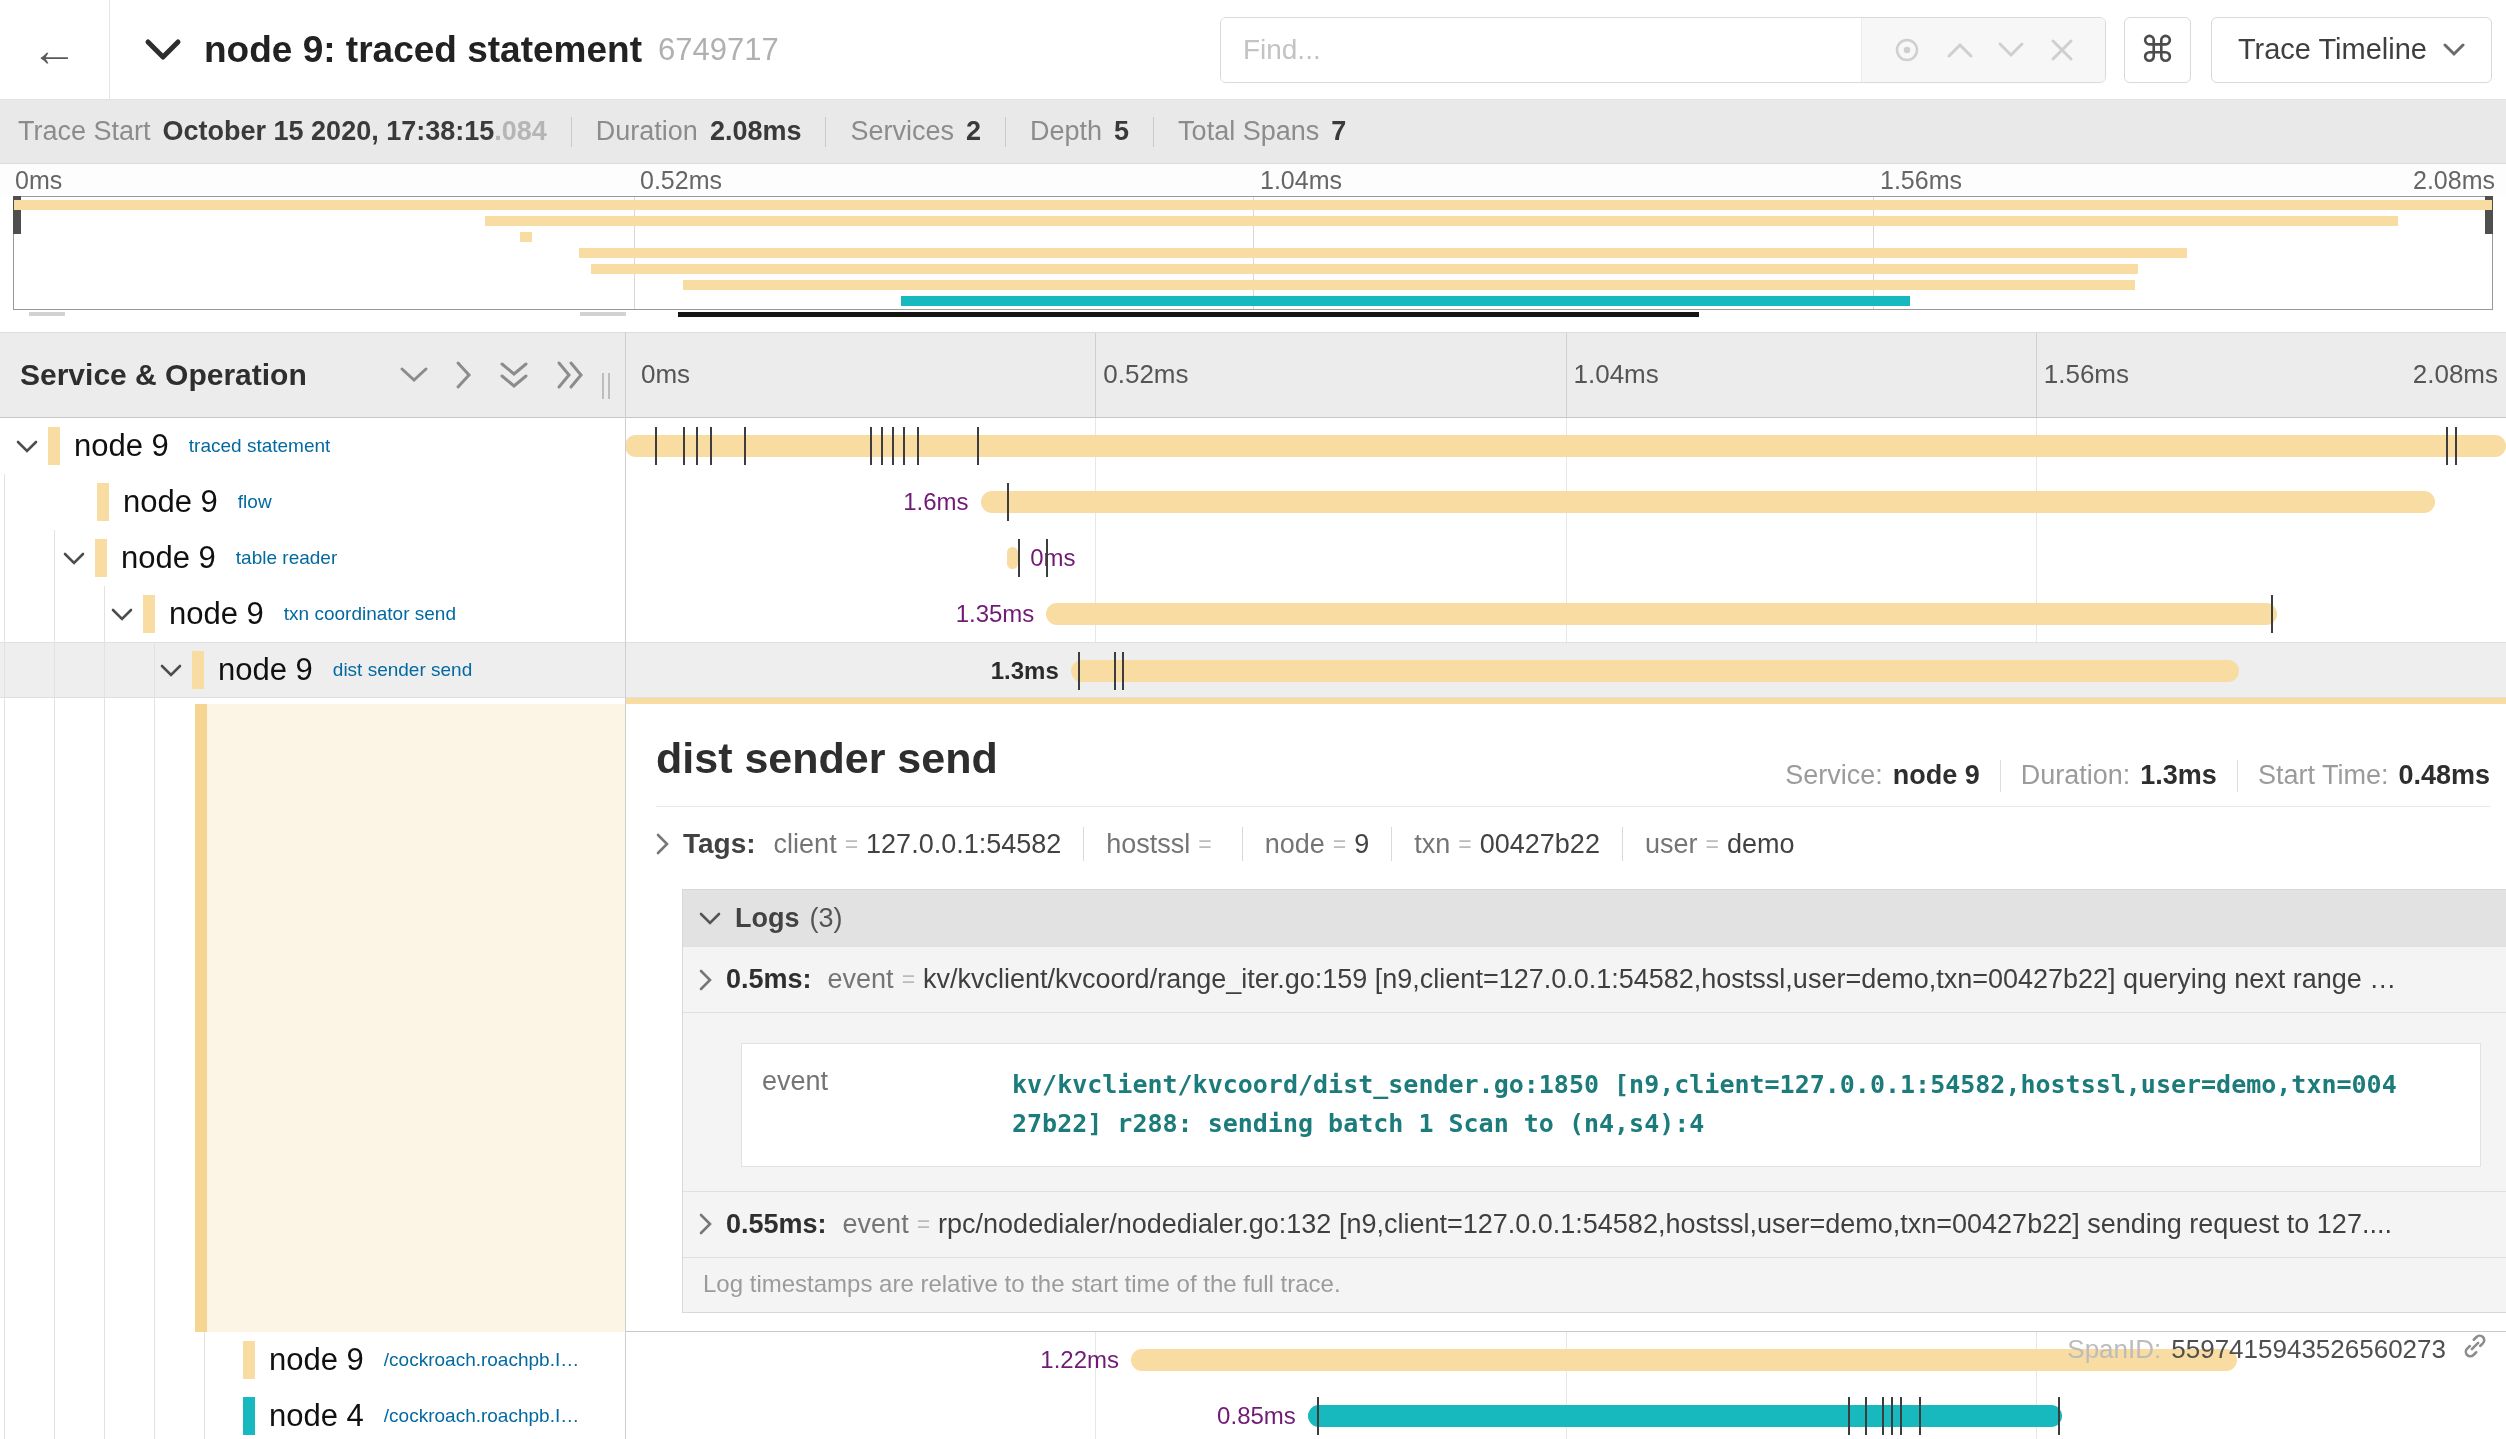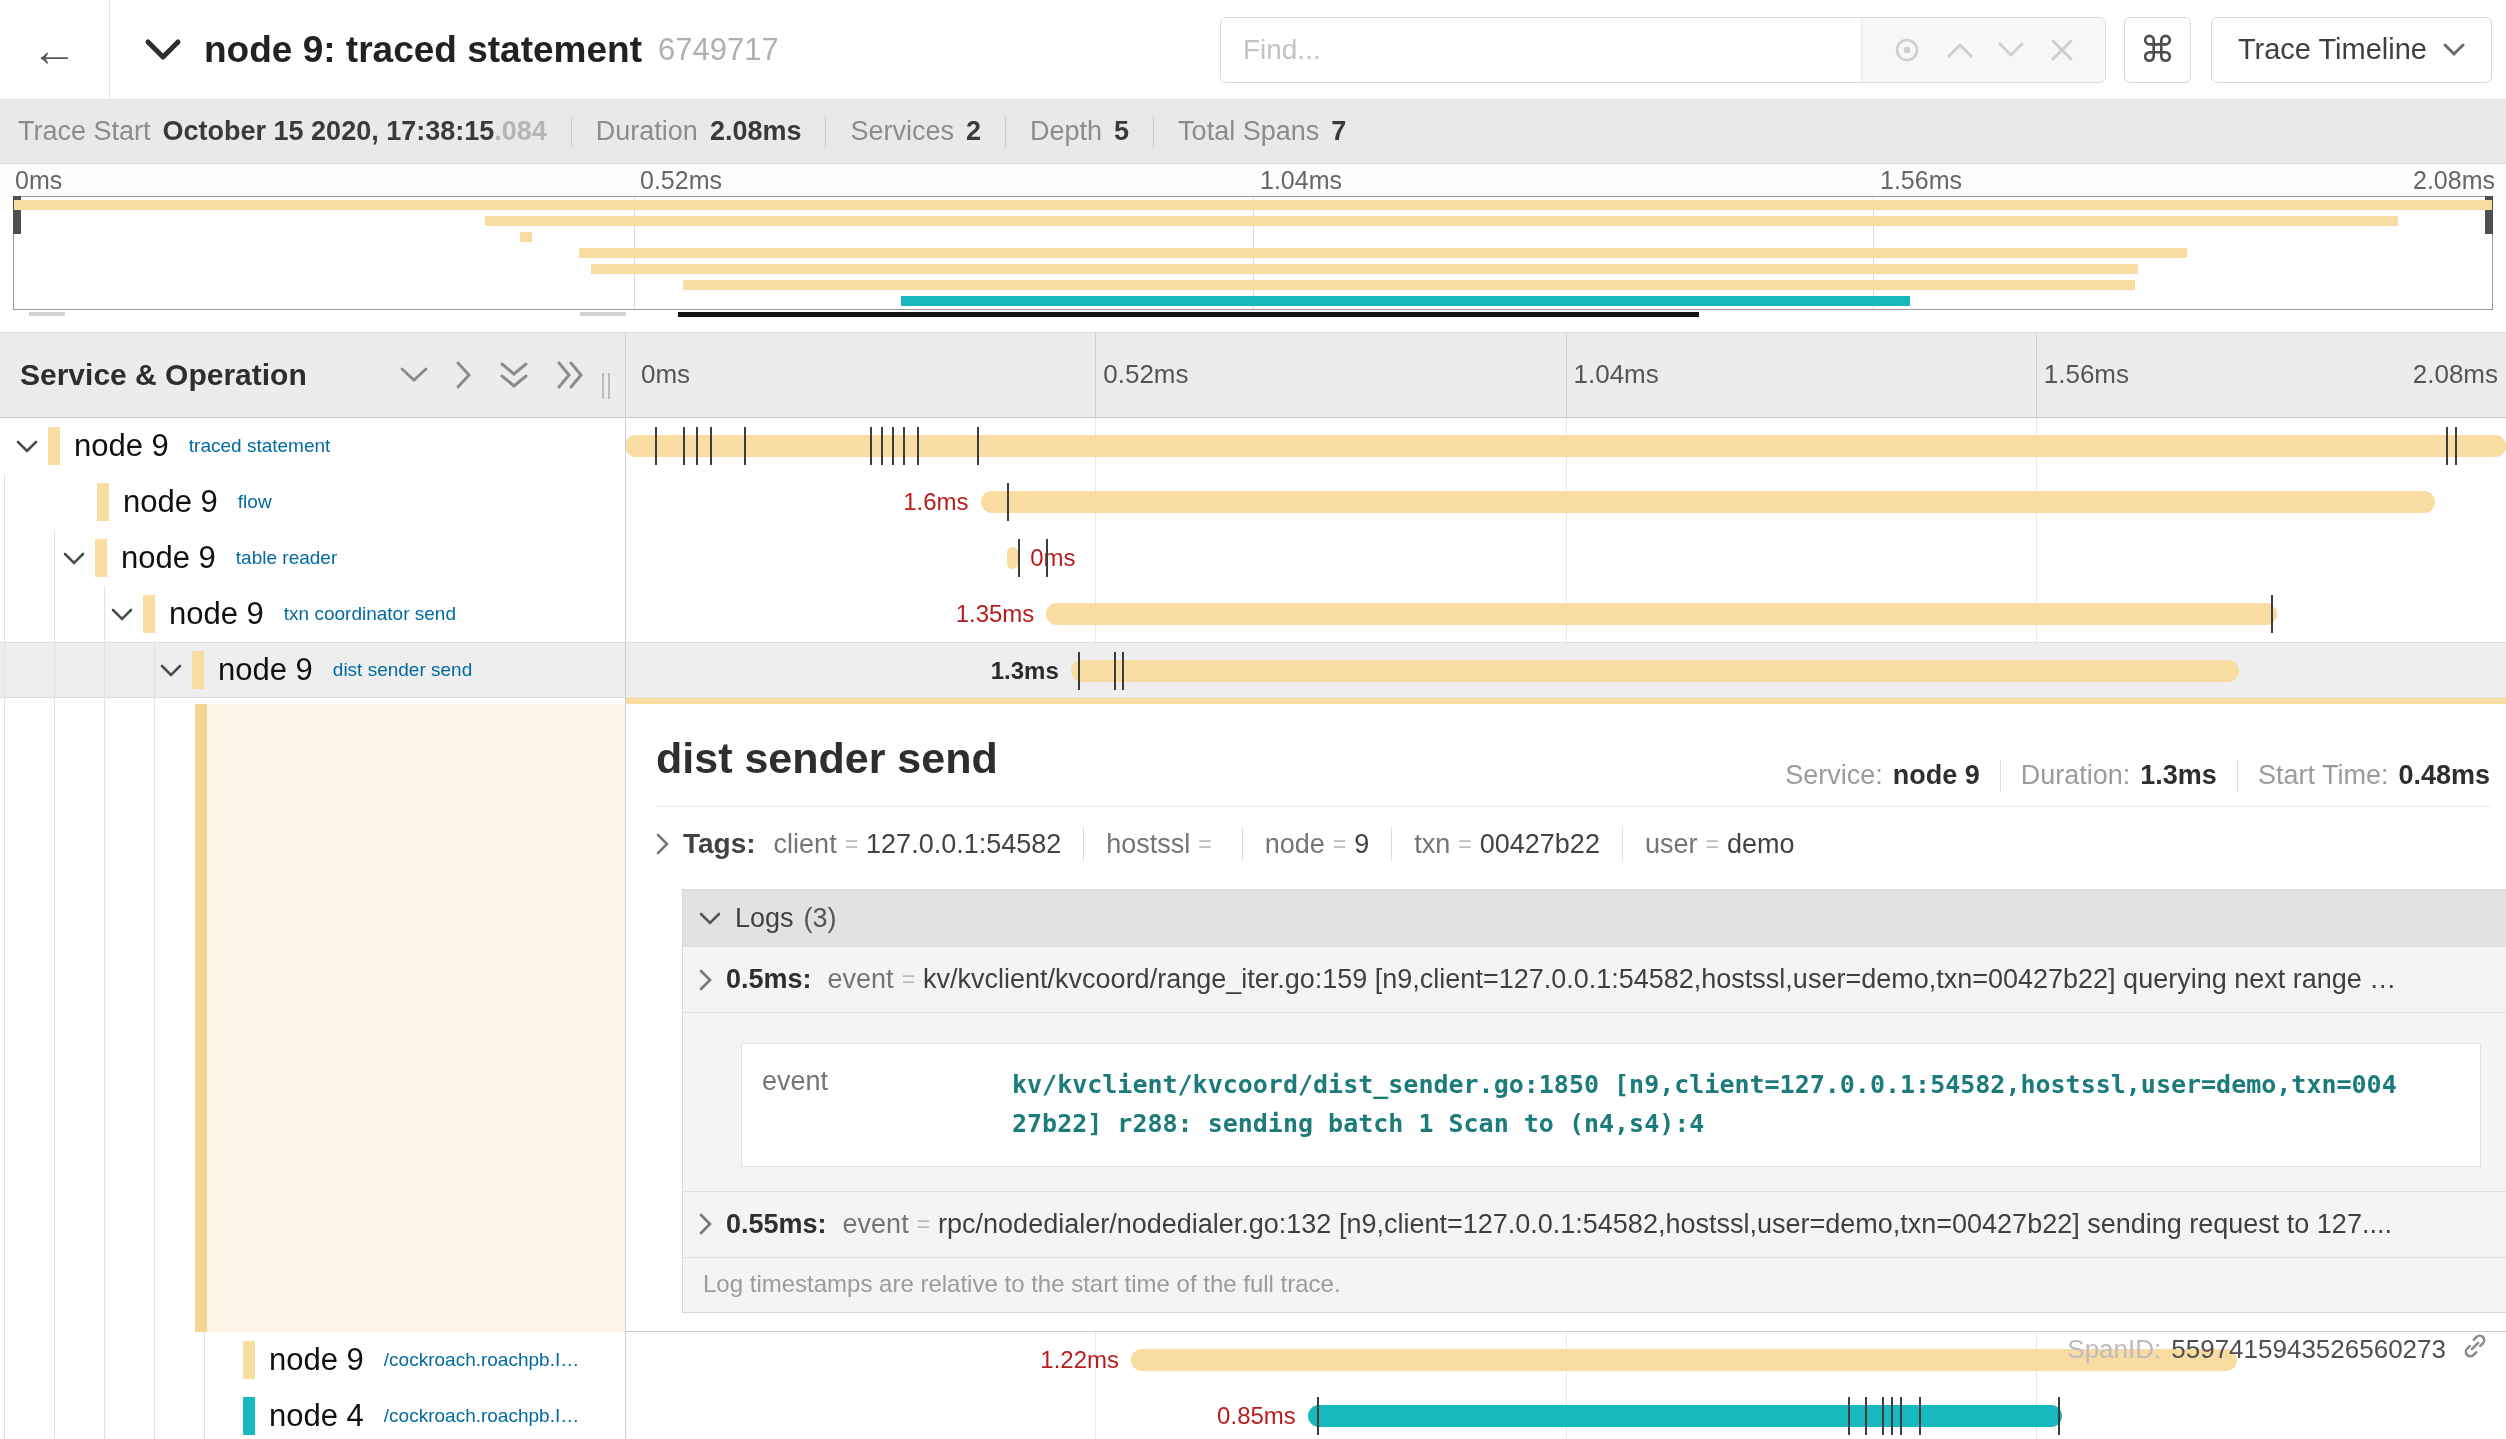--- a/index.html
+++ b/index.html
@@ -74,21 +74,21 @@
   .row-left { position:absolute; left:0; top:0; width:625px; height:100%;
     display:flex; align-items:center; z-index:2; overflow:hidden; }
   .row-toggle { display:flex; align-items:center; margin-right:10px; cursor:pointer; color:#4d4d4d; }
   .swatch { width:12px; height:38px; flex:0 0 12px; }
   .svc-name { font-size:31px; color:#101010; margin-left:14px; white-space:nowrap; cursor:pointer; }
   .op-name { font-size:19px; color:#0369a1; margin-left:20px; white-space:nowrap; overflow:hidden;
     text-overflow:ellipsis; cursor:pointer; }
   .row-tl { position:absolute; left:625px; top:0; right:0; height:100%; z-index:2; }
   .span-bar { position:absolute; top:17px; height:22px; border-radius:11px; z-index:2; cursor:pointer; }
   .tick { position:absolute; top:9px; height:38px; width:2px; background:#3d3d3d; z-index:3; }
-  .dur-label { position:absolute; top:14px; font-size:24px; color:#b91c1c; white-space:nowrap; z-index:3; }
+  .dur-label { position:absolute; top:14px; font-size:24px; color:#701a75; white-space:nowrap; z-index:3; }
   .dur-label.dark { color:#2b2b2b; font-weight:700; }
 
   
   .detail-left-fill { position:absolute; left:207px; top:704px; width:418px; height:628px; background:#fcf5e5; z-index:2; }
   .detail-left-bar { position:absolute; left:195px; top:704px; width:12px; height:628px; background:#f5d591; z-index:2; }
   .detail-panel { position:absolute; left:626px; top:698px; right:0; height:634px; background:#fff;
     border-top:6px solid #f8dca1; border-bottom:1px solid #c9c9c9; z-index:3; padding:10px 16px 0 30px; }
   .detail-title-row { display:flex; align-items:center; height:88px; }
   .detail-title { font-size:43px; font-weight:700; color:#2e2e2e; }
   .detail-stats { margin-left:auto; display:flex; font-size:27px;margin-top:36px; }
@@ -98,21 +98,21 @@
   .detail-divider { height:1px; background:#e8e8e8; margin-top:4px; }
   .tags-row { display:flex; align-items:center; height:62px; margin-top:6px; font-size:27px; }
   .tags-label { font-size:28px; font-weight:700; color:#424242; margin:0 18px 0 14px; }
   .tag-key { color:#757575; }
   .tag-eq { color:#bbb; font-size:23px; margin:0 8px; }
   .tag-val { color:#424242; }
   .tag-sep { width:1px; height:34px; background:#d9d9d9; margin:0 22px; }
   .logs-box { margin:14px 0 0 26px; border:1px solid #d8d8d8; width:1829px; }
   .logs-header { height:56px; background:#e2e2e2; display:flex; align-items:center; padding-left:16px;
     font-size:27px; cursor:pointer; }
-  .logs-title { font-weight:400; color:#424242; margin:0 10px 0 14px; }
+  .logs-title { font-weight:700; color:#424242; margin:0 10px 0 14px; }
   .logs-count { color:#555; }
   .logs-body { background:#f4f4f4; }
   .log-row { display:flex; align-items:center; min-height:66px; padding:8px 20px 8px 16px;
     border-top:1px solid #e0e0e0; font-size:27px; cursor:pointer; }
   .log-time { font-weight:700; color:#2f2f2f; margin:0 16px 0 14px; white-space:nowrap; }
   .log-key { color:#757575; margin-right:8px; }
   .log-eq { color:#bbb; font-size:23px; margin-right:8px; }
   .log-text { color:#3f3f3f; white-space:nowrap; overflow:hidden; text-overflow:ellipsis; flex:1; }
   .log-expanded { border-top:1px solid #e0e0e0; padding:14px 20px 24px 16px; }
   .log-exp-head { display:flex; align-items:center; font-size:27px; cursor:pointer; }

